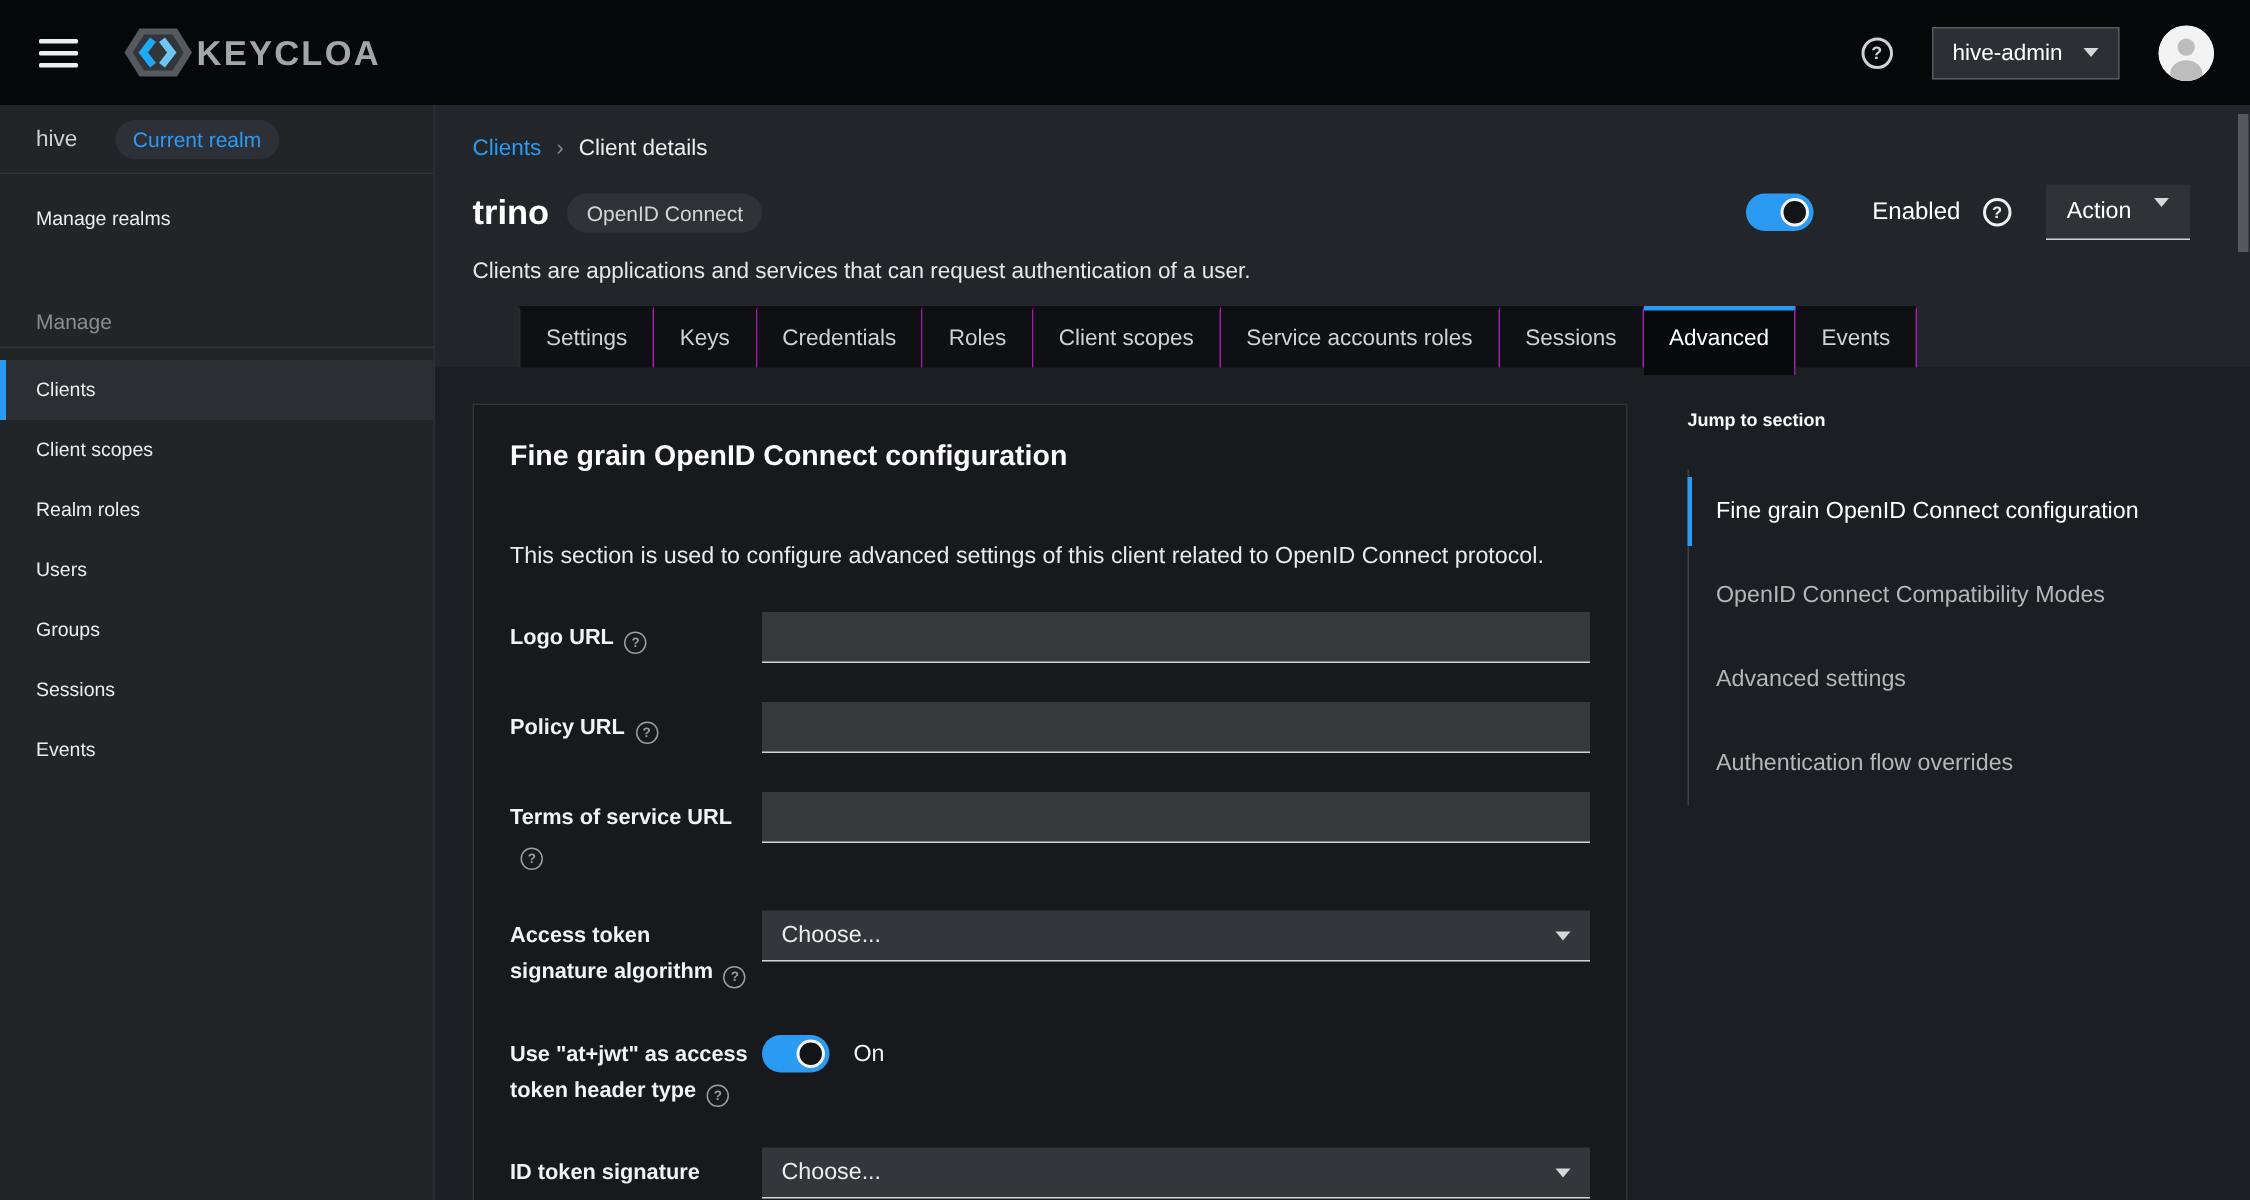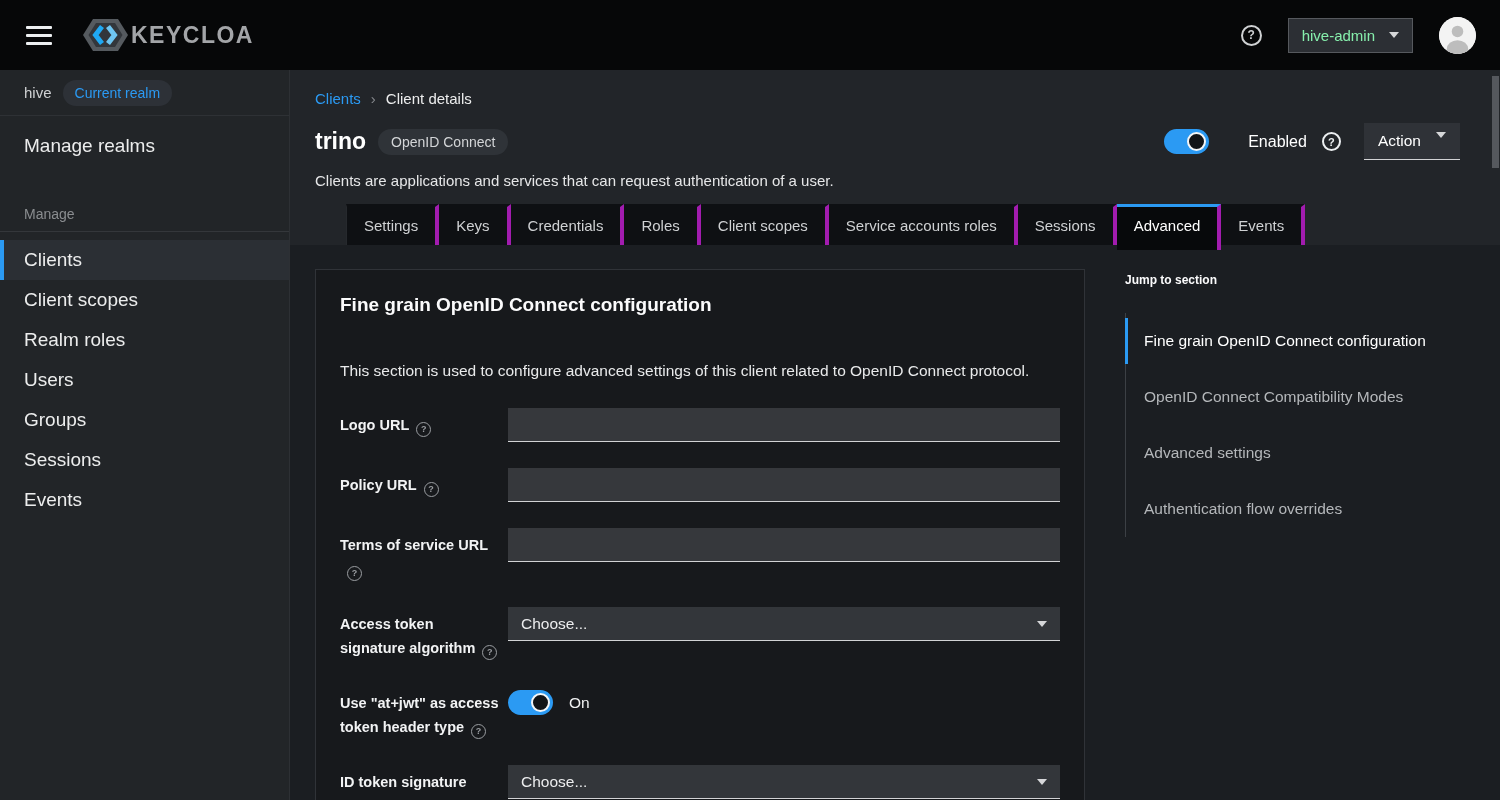--- a/index.html
+++ b/index.html
@@ -21,35 +21,35 @@
   .topbar-right { margin-left:auto; display:flex; align-items:center; gap:26px; }
   .help-circle {
     display:inline-flex; align-items:center; justify-content:center;
     border-radius:50%; border:2px solid currentColor; font-weight:bold; flex:none;
   }
   .help-circle.lg { width:21px; height:21px; font-size:12px; color:#cfd1d3; cursor:pointer; }
   .help-circle.md { width:19px; height:19px; font-size:11px; color:#eceff1; cursor:pointer; }
   .help-circle.sm { width:15px; height:15px; font-size:9px; border-width:1.5px; color:#9a9da1; margin-left:7px; cursor:pointer; }
   .user-menu {
     display:flex; align-items:center; gap:14px; cursor:pointer;
-    background:#2c2f34; border:1px solid #56595e; color:#86efac;
+    background:#2c2f34; border:1px solid #56595e; color:#ffffff;
     font-family:inherit; font-size:15px; padding:8px 13px;
   }
   .caret { width:0; height:0; border-left:5px solid transparent; border-right:5px solid transparent; border-top:6px solid #d6d7d9; }
   .avatar { width:37px; height:37px; border-radius:50%; overflow:hidden; background:#f3f3f3; cursor:pointer; }
 
   
   .shell { display:flex; height:730px; }
 
   
   .sidebar { width:290px; flex:none; background:#222528; border-right:1px solid #2d3034; }
-  .realm-row { display:flex; align-items:center; gap:11px; padding:10px 16px 10px 24px; border-bottom:1px solid #2e3135; height:46px; cursor:pointer; }
+  .realm-row { display:flex; align-items:center; gap:25px; padding:10px 16px 10px 24px; border-bottom:1px solid #2e3135; height:46px; cursor:pointer; }
   .realm-name { color:#cfd1d3; font-size:15px; }
   .realm-badge { background:#2d3137; color:#2b9af3; border-radius:15px; padding:5px 12px; font-size:14px; }
-  .nav-item { list-style:none; padding:10px 24px; font-size:19px; color:#eceded; cursor:pointer; line-height:20px; }
+  .nav-item { list-style:none; padding:10px 24px; font-size:13px; color:#eceded; cursor:pointer; line-height:20px; }
   .manage-realms { margin-top:10px; }
   .nav-group { margin-top:32px; }
   .nav-section-label { color:#8a8d90; font-size:14px; padding:8px 24px 9px; border-bottom:1px solid #34373b; }
   .nav-list { margin-top:8px; }
   .nav-item.active { background:#2b2f34; box-shadow:inset 4px 0 0 #2b9af3; }
 
   
   .main { flex:1; display:flex; flex-direction:column; min-width:0; }
   .page-head { background:#222529; padding-top:20px; }
   .breadcrumb { display:flex; align-items:center; gap:10px; padding:0 25px; font-size:15px; }
@@ -65,21 +65,21 @@
   .enabled-label { font-size:16px; color:#fff;margin-left:24px; }
   .action-btn {
     display:flex; align-items:flex-start; gap:15px; margin-left:8px; cursor:pointer;
     background:#2f3237; border:none; border-bottom:1px solid #d2d3d5;
     color:#fff; font-family:inherit; font-size:15.5px; padding:9px 14px;
   }
   .page-desc { padding:12px 25px 0; font-size:15px; color:#e6e7e8; }
   .tabs { display:flex; margin:15px 0 0 56px; align-items:flex-end; }
   .tab {
     position:relative; background:#0e1013; color:#cfd1d3; font-size:15px; cursor:pointer;
-    padding:10px 17px 11px; border-top:3px solid transparent; border-right:4px solid #a21caf;
+    padding:10px 17px 11px; border-top:3px solid transparent; border-right:1px solid #a21caf;
   }
   .tab:first-child { border-left:1px solid #26292d; }
   .tab.active { background:#07090b; color:#fff; border-top-color:#2b9af3; padding-bottom:16px; margin-bottom:-5px; z-index:2; }
 
   
   .content { flex:1; background:#1b1e22; display:flex; padding:24px 0 0 25px; }
   .card { width:770px; flex:none; background:#17191c; border:1px solid #303338; padding:24px; }
   .card-title { font-size:19px; font-weight:bold; color:#fbfbfc; }
   .card-desc { margin-top:46px; font-size:15.5px; color:#e9eaeb; }
   .form { margin-top:28px; }

